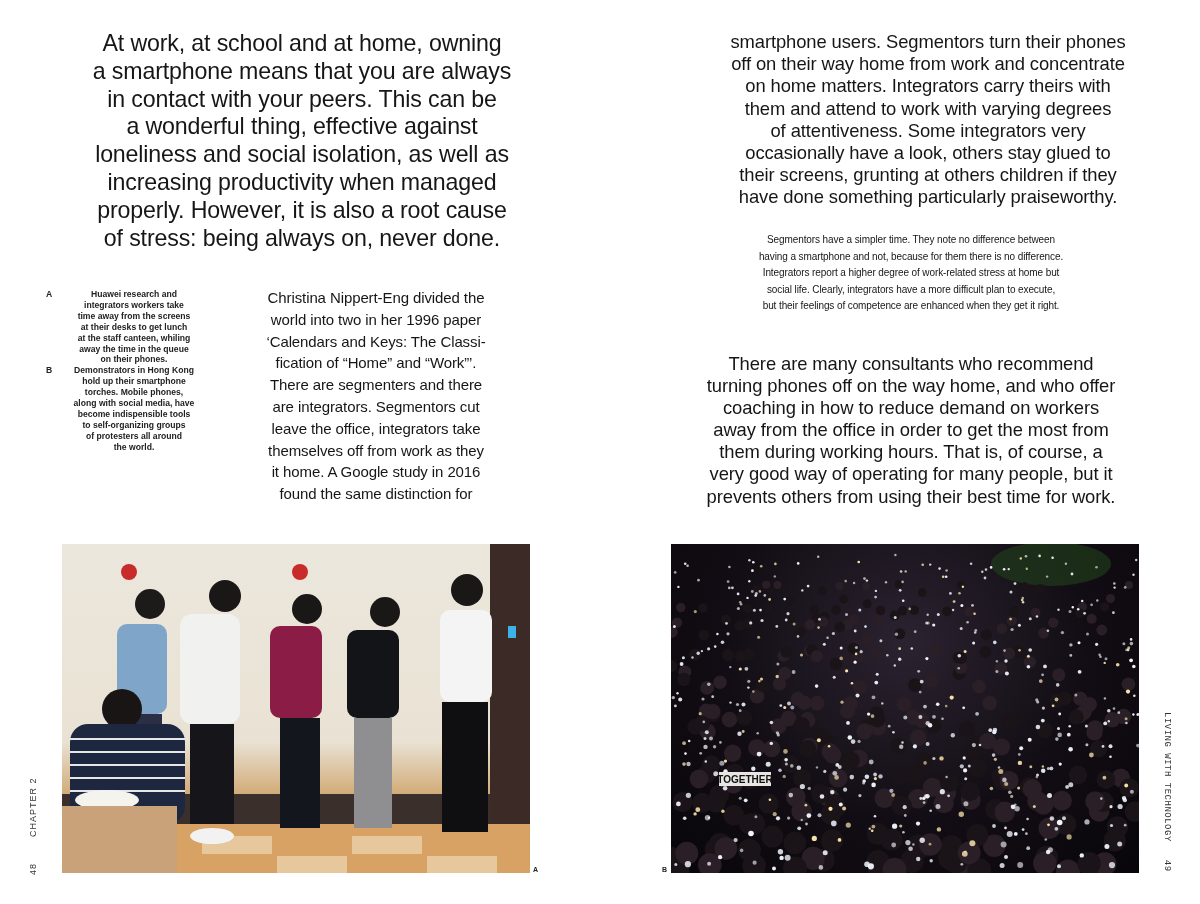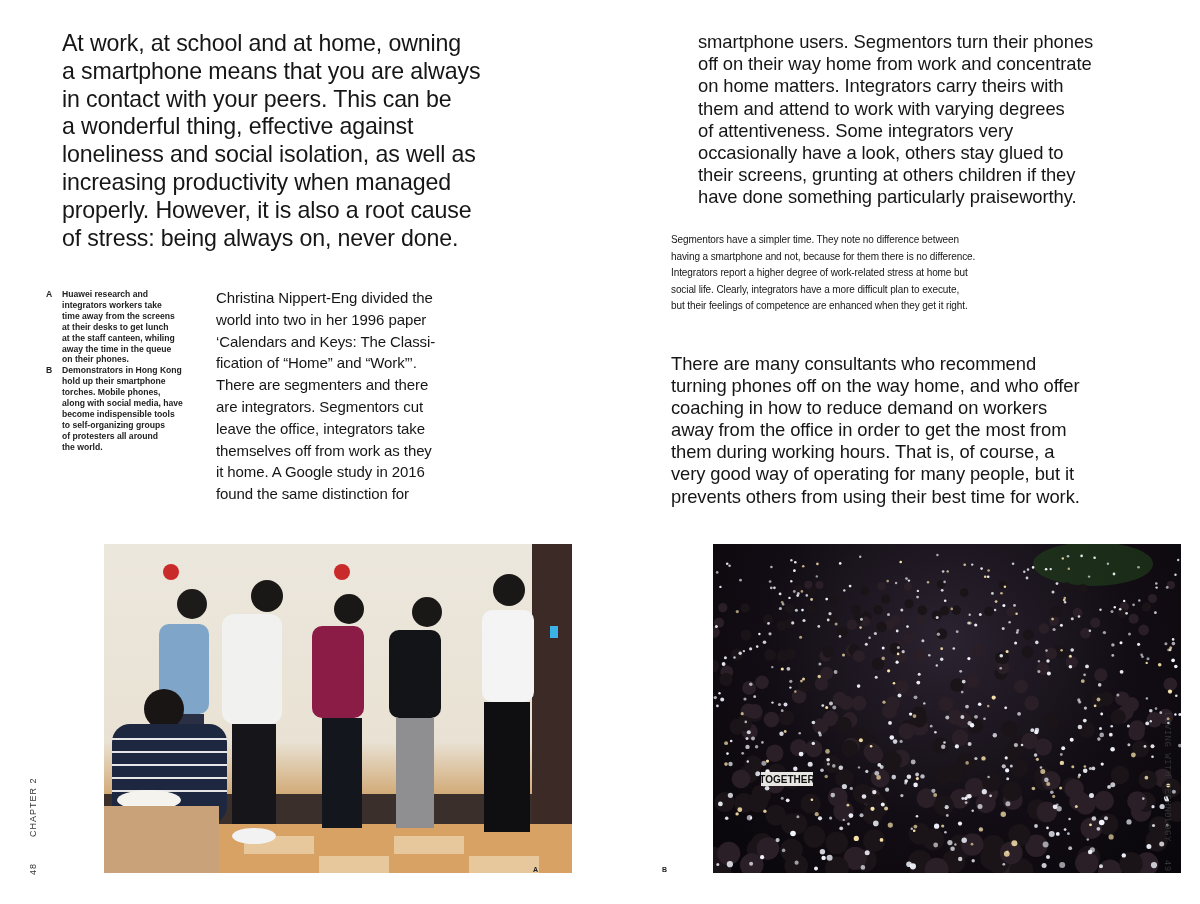--- a/index.html
+++ b/index.html
@@ -1,21 +1,21 @@
 <!DOCTYPE html>
 <html><head>
 <meta charset="utf-8">
 <style>
   html, body { margin: 0; padding: 0; }
   body {
     width: 1200px; height: 904px; position: relative; overflow: hidden;
     background: #ffffff; color: #161616;
     font-family: "Liberation Sans", "DejaVu Sans", sans-serif;
   }
-  .spread { position: absolute; inset: 0; }
+  .spread { position: absolute; inset: 0; text-align: center; }
   .line { display: block; white-space: nowrap; }
 
   
   .lead {
     position: absolute; left: 62px; top: 30px; width: 480px;
     font-size: 23.2px; line-height: 27.8px; letter-spacing: -0.15px;
   }
   .captions {
     position: absolute; left: 46px; top: 289px; width: 160px;
     font-size: 8.6px; line-height: 10.9px; font-weight: bold; color: #222;
@@ -35,21 +35,21 @@
   .aside {
     position: absolute; left: 671px; top: 232px; width: 480px;
     font-size: 10px; line-height: 16.6px; letter-spacing: -0.1px;
   }
   .body-right-bottom {
     position: absolute; left: 671px; top: 353px; width: 480px;
     font-size: 18.4px; line-height: 22.1px; letter-spacing: -0.1px;
   }
 
   
-  .photo { position: absolute; overflow: hidden; margin-left: 42px; }
+  .photo { position: absolute; overflow: hidden; }
   .photo-a {
     left: 62px; top: 544px; width: 468px; height: 329px;
     background: linear-gradient(180deg, #ece7dd 0%, #e9e2d4 60%, #cfa46d 78%, #c48a4d 100%);
   }
   .photo-b {
     left: 671px; top: 544px; width: 468px; height: 329px;
     background: radial-gradient(ellipse at 50% 30%, #2b2330 0%, #120d14 55%, #08060a 100%);
   }
   .photo-label {
     position: absolute; top: 866px; font-size: 7px; font-weight: bold; color: #222;

